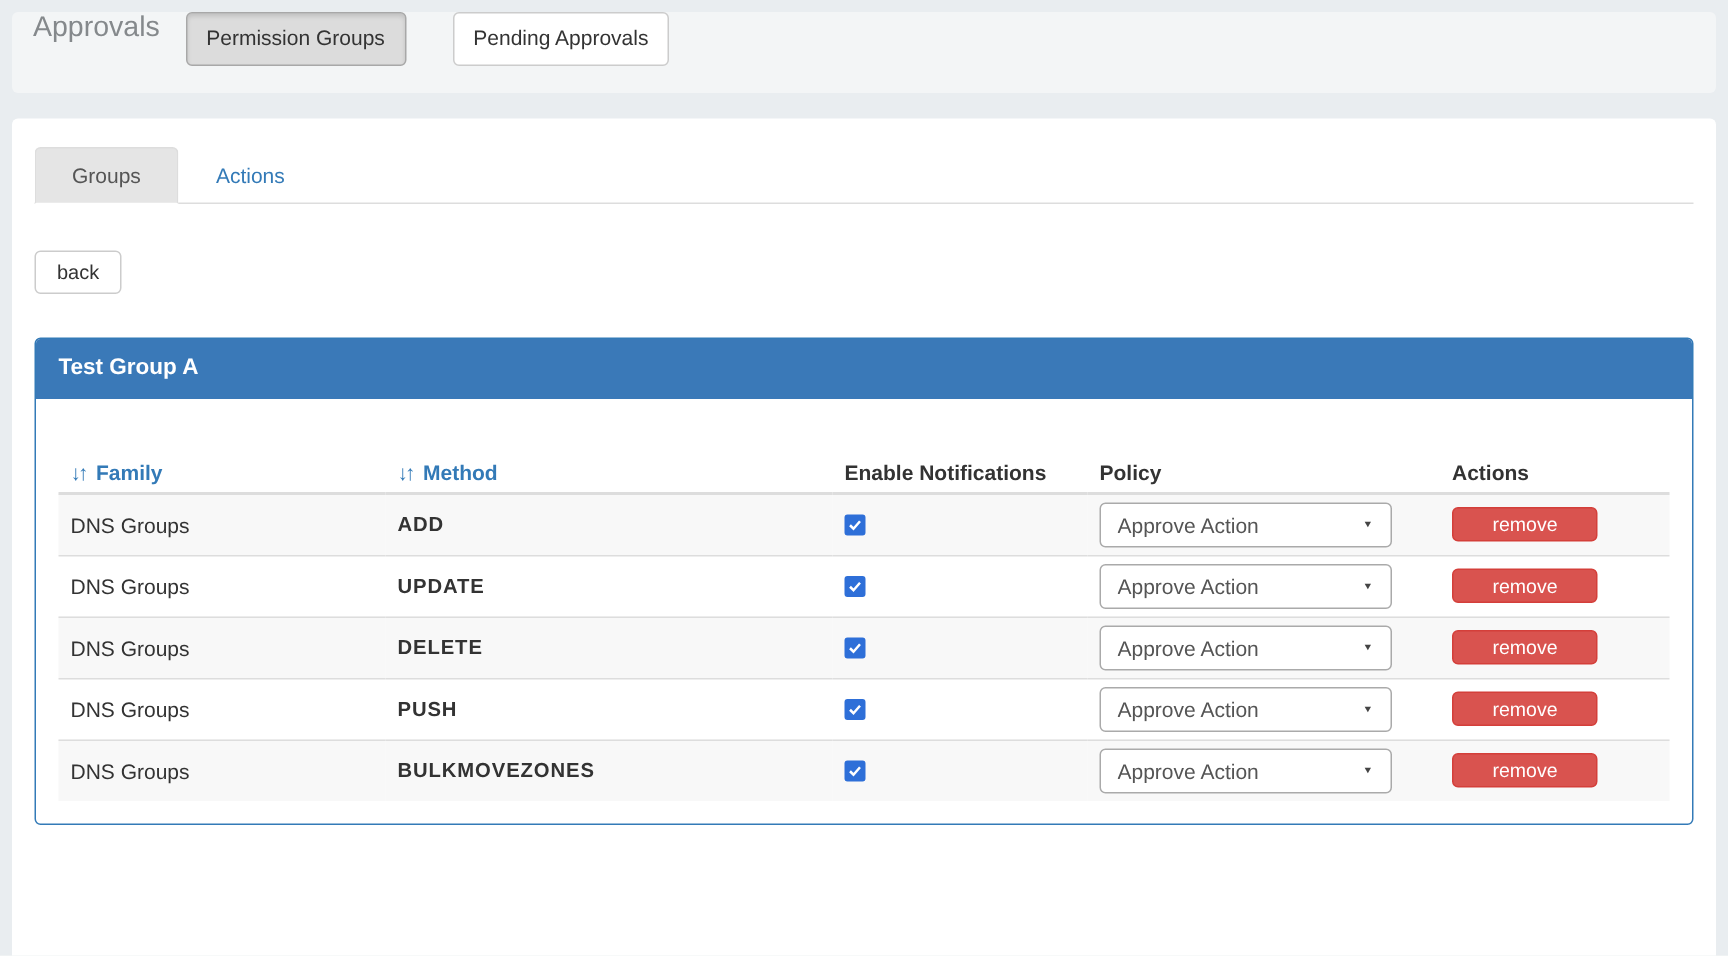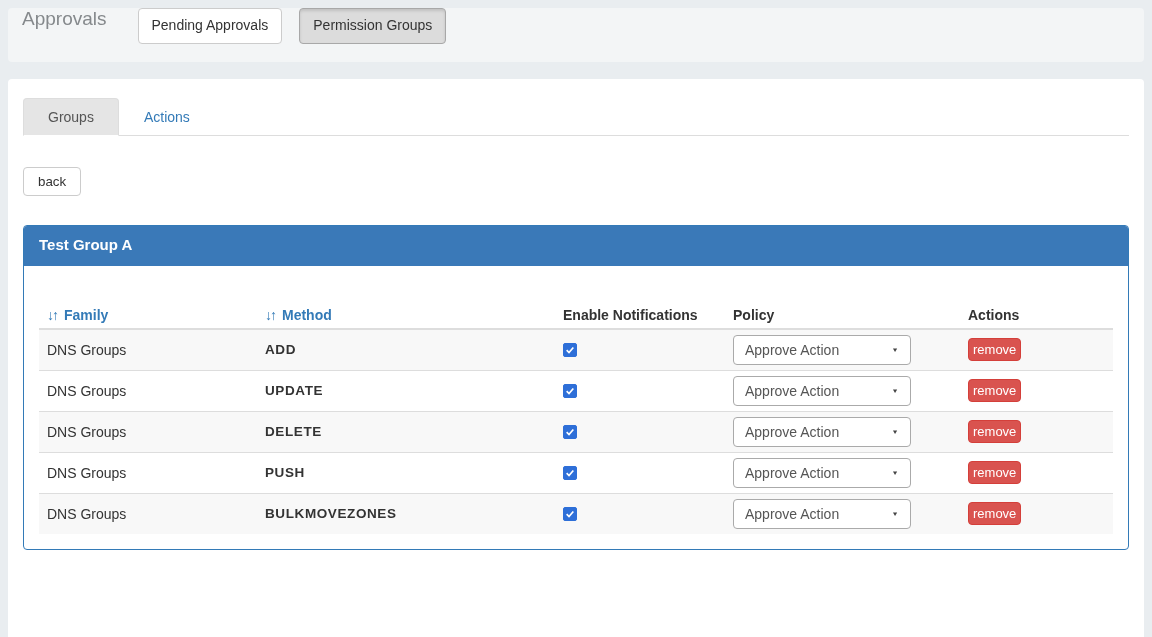--- a/index.html
+++ b/index.html
@@ -80,21 +80,21 @@
     font-size: 10px; color: #444; pointer-events: none;
   }
   select {
     -webkit-appearance: none; appearance: none;
     border: 1px solid #aaa; border-radius: 4px; background: #fff;
     height: 31px; padding: 4px 28px 4px 11px; font-size: 14px; color: #555;
     font-family: "Liberation Sans", "DejaVu Sans", sans-serif;
     cursor: pointer;
   }
   .filter-select { width: 163px; }
-  .policy-select { width: 178px; height: 30px; }
+  .policy-select { width: 195px; height: 30px; }
 
   
   table { width: 100%; border-collapse: collapse; margin-top: 21px; }
   th {
     text-align: left; padding: 5px 8px; font-weight: bold;
     border-bottom: 2px solid #ddd; font-size: 14px; color: #333;
     white-space: nowrap;
   }
   th.sortable { color: #337ab7; cursor: pointer; }
   .sort-icon { letter-spacing: -2px; margin-right: 7px; font-weight: bold; }
@@ -109,31 +109,31 @@
   .checkbox {
     width: 14px; height: 14px; border-radius: 2px; display: inline-flex;
     align-items: center; justify-content: center; cursor: pointer;
     background: #2e6fd8; border: 1px solid #2e6fd8;
   }
   .checkbox svg { display: block; }
 
   
   .remove-btn {
     background: #d9534f; border: 1px solid #d43f3a; color: #fff;
-    font-size: 13px; padding: 3px 4px; border-radius: 4px; cursor: pointer;
+    font-size: 13px; padding: 3px 26px; border-radius: 4px; cursor: pointer;
     font-family: "Liberation Sans", "DejaVu Sans", sans-serif;
   }
 </style>
 </head>
 <body>
 
 <div class="topbar">
   <span class="page-title">Approvals</span>
+  <button class="btn second active">Permission Groups</button>
   <button class="btn first">Pending Approvals</button>
-  <button class="btn second active">Permission Groups</button>
 </div>
 
 <div class="card">
 
   <div class="tabs">
     <div class="tab active">Groups</div>
     <div class="tab link">Actions</div>
   </div>
 
   <button class="back-btn">back</button>

